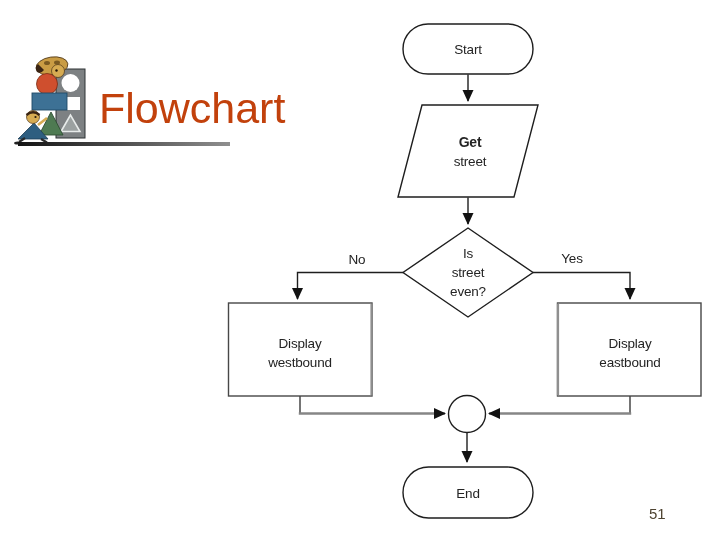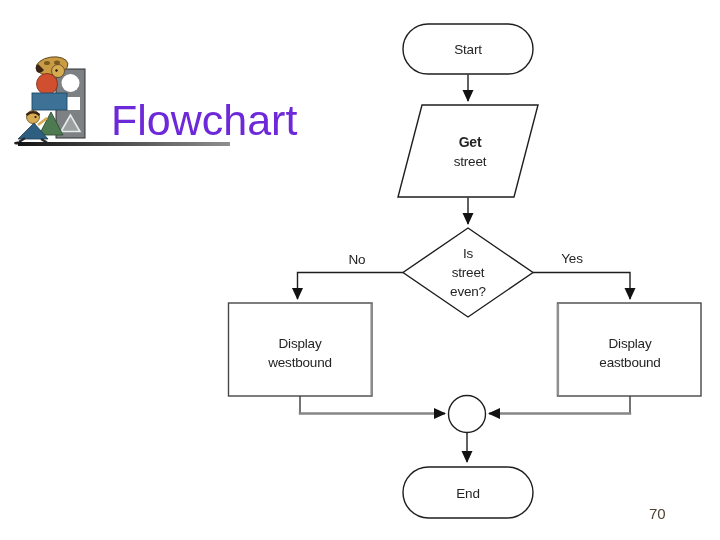--- a/index.html
+++ b/index.html
@@ -1,22 +1,22 @@
 <!DOCTYPE html>
 <html><head>
 <meta charset="utf-8">
 <style>
   html,body { margin:0; padding:0; background:#fff; }
   .slide {
     position:relative; width:720px; height:540px; background:#ffffff;
     overflow:hidden; font-family:"Liberation Sans", sans-serif;
   }
   .title {
-    position:absolute; left:99px; top:84px; margin:12px;
-    font-size:43px; font-weight:400; color:#6d28d9; white-space:nowrap;
+    position:absolute; left:99px; top:84px; margin:0;
+    font-size:43px; font-weight:400; color:#c2410c; white-space:nowrap;
   }
   .divider {
     position:absolute; left:18px; top:142px; width:212px; height:4px;
     background:linear-gradient(90deg,#141414 0%, #565656 55%, #8f8f8f 100%);
   }
   .logo { position:absolute; left:14px; top:54px; width:78px; height:92px; }
   .flow { position:absolute; left:0; top:0; }
   .flow .shape { fill:#ffffff; stroke:#1e1e1e; stroke-width:1.4; }
   .flow .proc  { fill:#ffffff; stroke:#474747; stroke-width:1.4; }
   .flow .edge  { fill:none; stroke:#1e1e1e; stroke-width:1.4; }
@@ -131,14 +131,14 @@
     </g>
 
     <circle class="shape" cx="467" cy="414" r="18.5"></circle>
 
     <g>
       <rect class="shape" x="403" y="467" width="130" height="51" rx="25.5" ry="25.5"></rect>
       <text x="468" y="498">End</text>
     </g>
   </svg>
 
-  <div class="pagenum">70</div>
+  <div class="pagenum">51</div>
 </div>
 
 </body></html>

